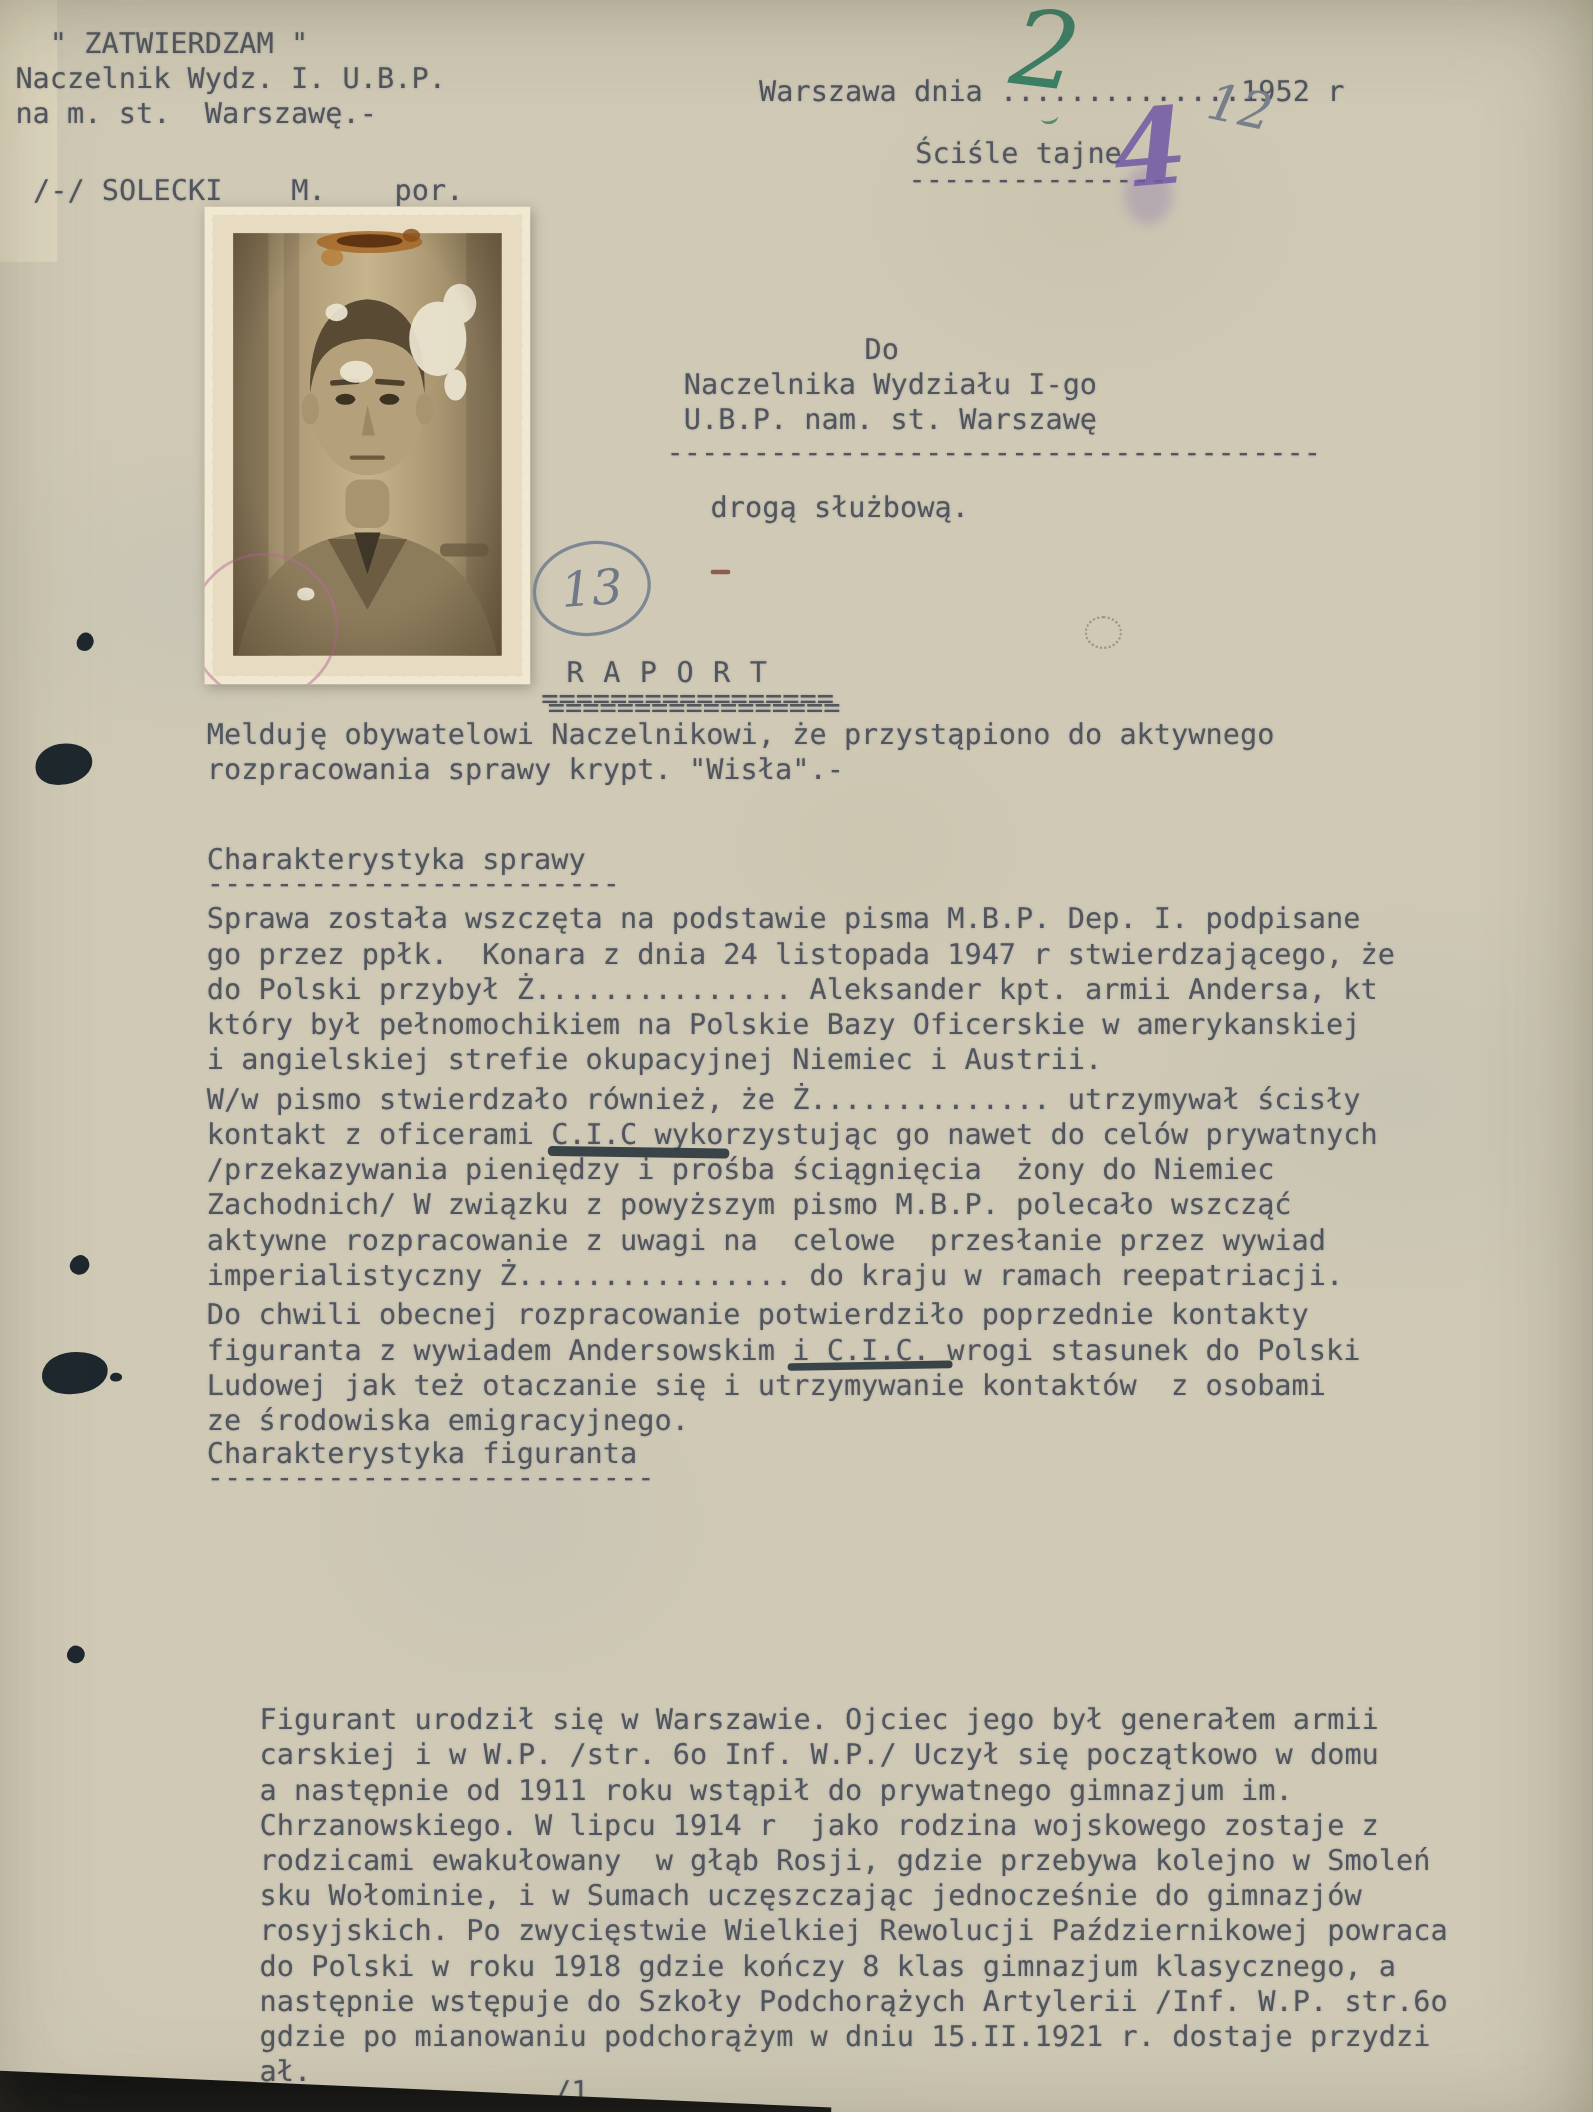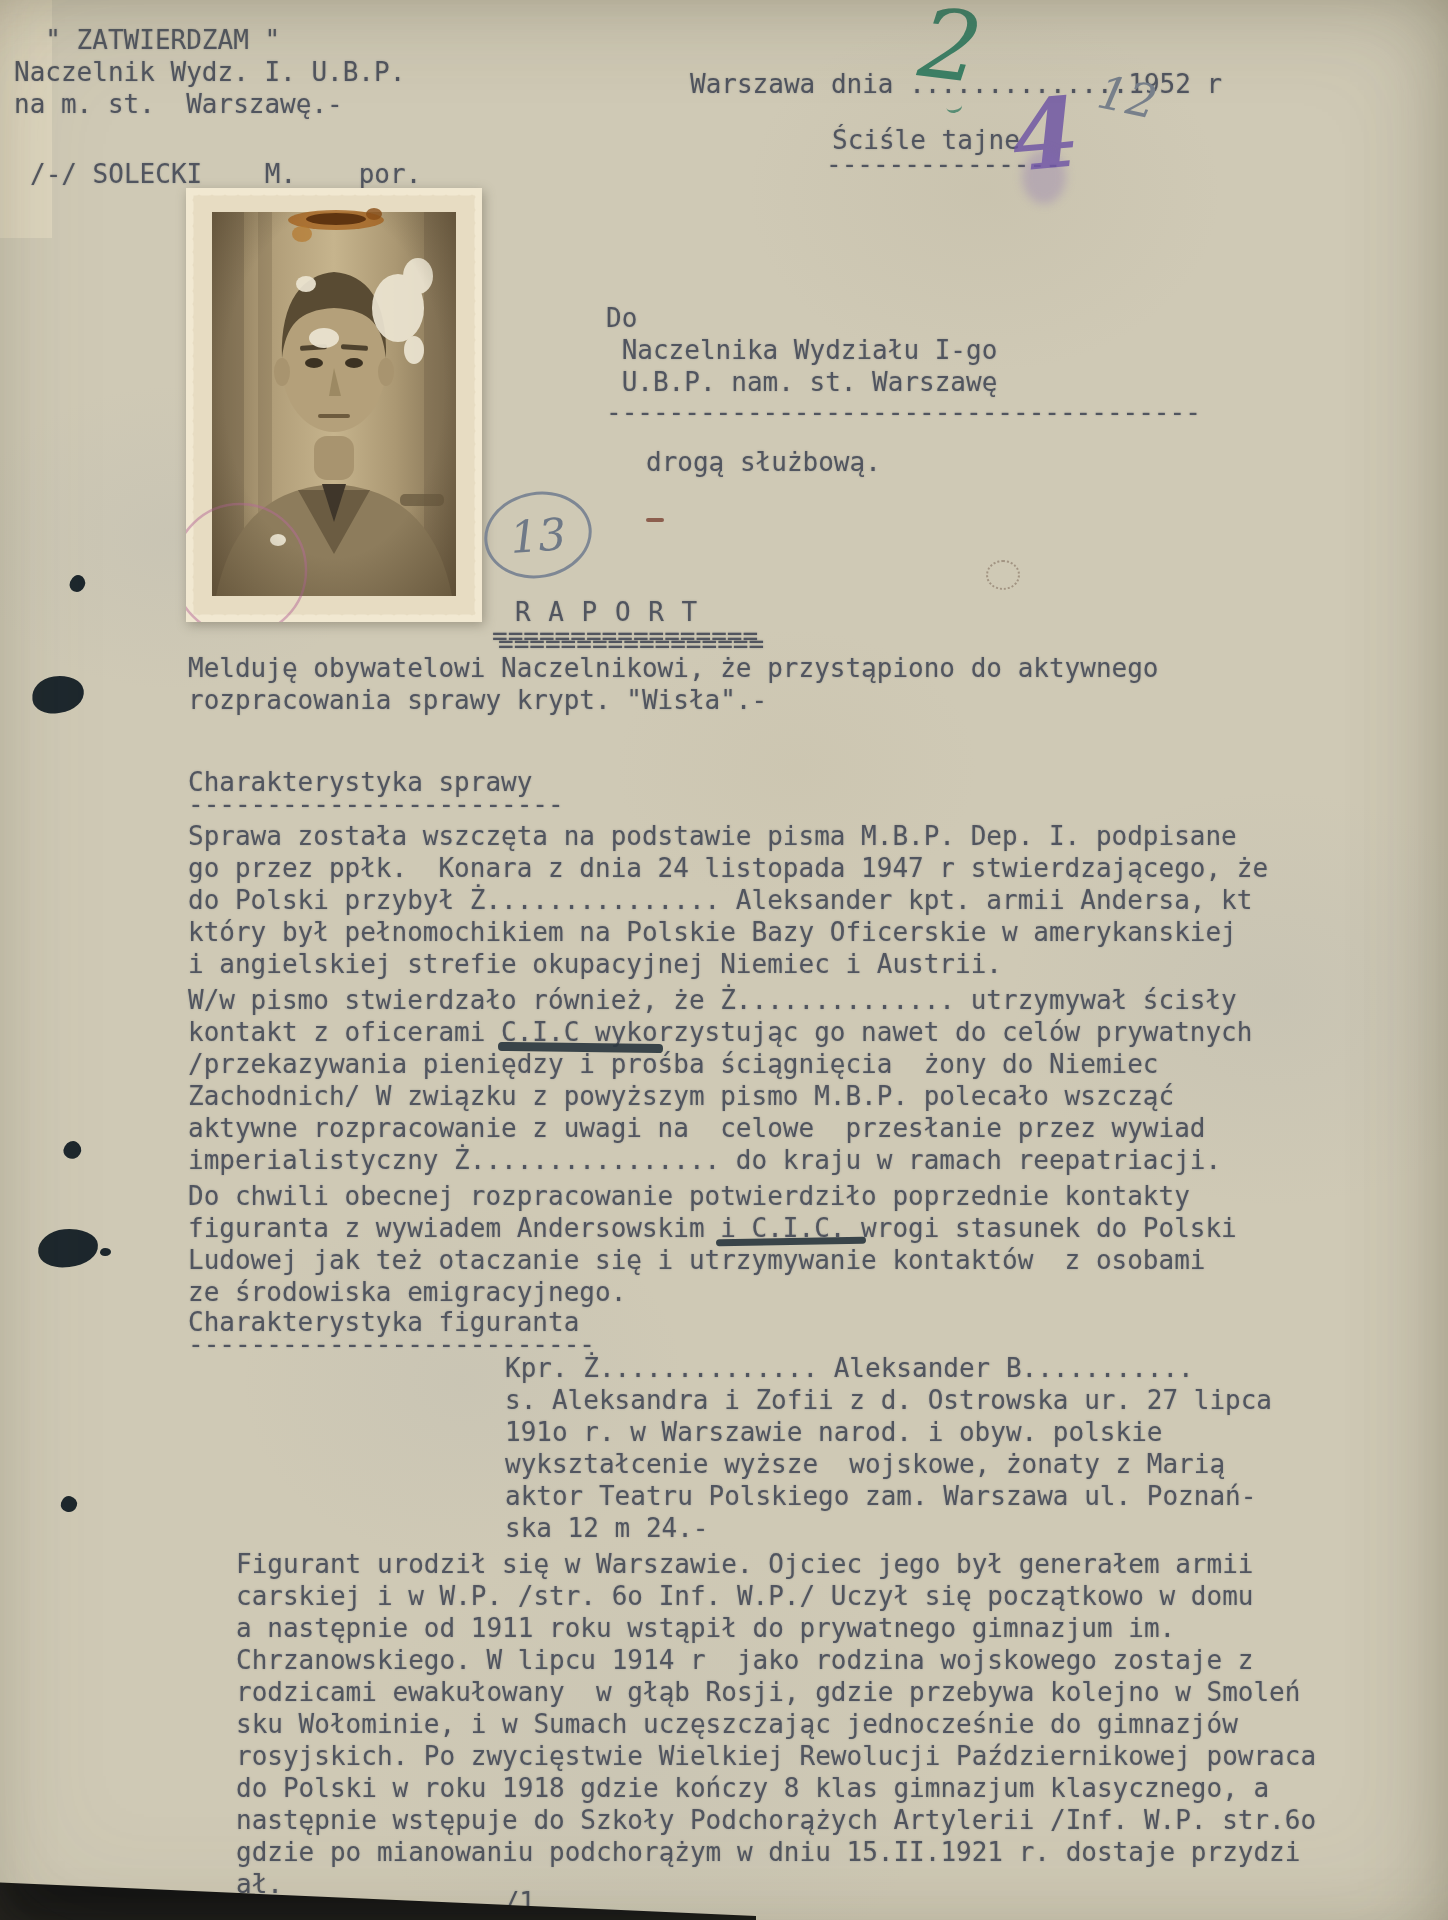--- a/index.html
+++ b/index.html
@@ -132,21 +132,21 @@
           <ellipse cx="150" cy="31" rx="30" ry="6" fill="#5f3410"></ellipse>
           <ellipse cx="116" cy="46" rx="10" ry="8" fill="#b5782c" opacity="0.7"></ellipse>
           <ellipse cx="188" cy="26" rx="8" ry="6" fill="#8a4e16" opacity="0.8"></ellipse>
         </g>
         <circle cx="54" cy="382" r="66" fill="none" stroke="#b66a98" stroke-width="2.5" opacity="0.5"></circle>
         <rect x="26" y="24" width="244" height="384" fill="url(#pvin)"></rect>
       </g>
     </svg>
   </div>
 
-  <div class="typed" style="left:606px;top:302px;">Do
+  <div class="typed" style="left:606px;top:302px;text-align:center;">Do
  Naczelnika Wydziału I-go
  U.B.P. nam. st. Warszawę</div>
   <div class="typed dashrow" style="left:606px;top:396px;">--------------------------------------</div>
   <div class="typed" style="left:646px;top:446px;">drogą służbową.</div>
 
   <div class="circle13" style="left:484px;top:492px;">
     <span>13</span>
   </div>
   <div class="stray-dash" style="left:646px;top:518px;"></div>
   <div class="stamp-ring" style="left:986px;top:560px;"></div>
@@ -173,26 +173,20 @@
 imperialistyczny Ż................ do kraju w ramach reepatriacji.</div>
   <div class="ink-underline" style="left:498px;top:1043px;width:165px;height:9px;transform:rotate(0.8deg);"></div>
   <div class="typed" style="left:188px;top:1180px;">Do chwili obecnej rozpracowanie potwierdziło poprzednie kontakty
 figuranta z wywiadem Andersowskim i C.I.C. wrogi stasunek do Polski
 Ludowej jak też otaczanie się i utrzymywanie kontaktów  z osobami
 ze środowiska emigracyjnego.</div>
   <div class="ink-underline" style="left:716px;top:1238px;width:150px;height:7px;transform:rotate(-1deg);"></div>
 
   <div class="typed" style="left:188px;top:1306px;">Charakterystyka figuranta</div>
   <div class="typed dashrow" style="left:188px;top:1328px;">--------------------------</div>
-  <div class="typed" style="left:505px;top:1352px;">Kpr. Ż.............. Aleksander B...........
-s. Aleksandra i Zofii z d. Ostrowska ur. 27 lipca
-191o r. w Warszawie narod. i obyw. polskie
-wykształcenie wyższe  wojskowe, żonaty z Marią
-aktor Teatru Polskiego zam. Warszawa ul. Poznań-
-ska 12 m 24.-</div>
   <div class="typed" style="left:188px;top:1548px;margin-left:48px;">Figurant urodził się w Warszawie. Ojciec jego był generałem armii
 carskiej i w W.P. /str. 6o Inf. W.P./ Uczył się początkowo w domu
 a następnie od 1911 roku wstąpił do prywatnego gimnazjum im.
 Chrzanowskiego. W lipcu 1914 r  jako rodzina wojskowego zostaje z
 rodzicami ewakułowany  w głąb Rosji, gdzie przebywa kolejno w Smoleń
 sku Wołominie, i w Sumach uczęszczając jednocześnie do gimnazjów
 rosyjskich. Po zwycięstwie Wielkiej Rewolucji Październikowej powraca
 do Polski w roku 1918 gdzie kończy 8 klas gimnazjum klasycznego, a
 następnie wstępuje do Szkoły Podchorążych Artylerii /Inf. W.P. str.6o
 gdzie po mianowaniu podchorążym w dniu 15.II.1921 r. dostaje przydzi

